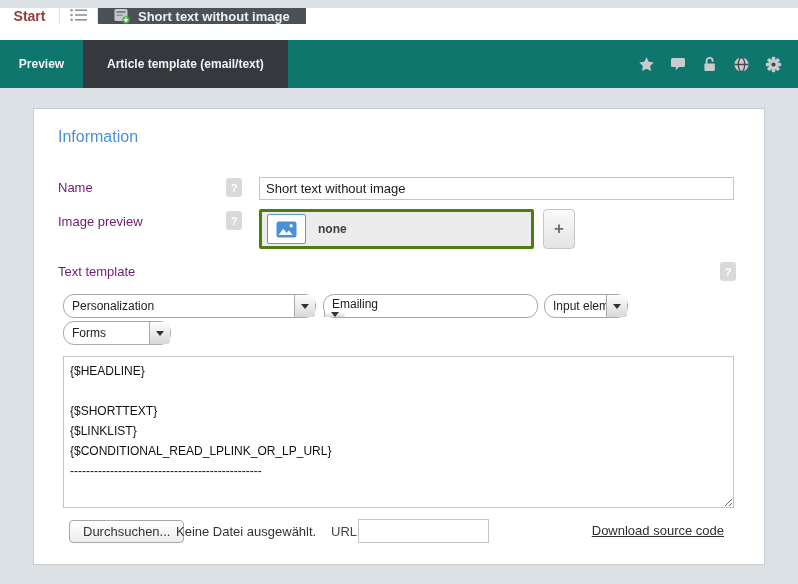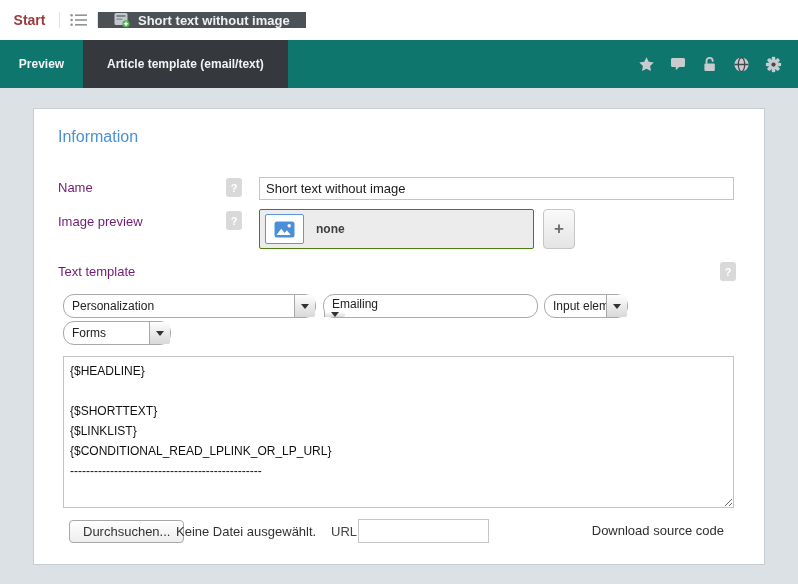--- a/index.html
+++ b/index.html
@@ -1,20 +1,20 @@
 <!DOCTYPE html>
 <html><head>
 <meta charset="utf-8">
 <style>
   * { margin:0; padding:0; box-sizing:border-box; }
   html,body { width:798px; height:584px; overflow:hidden; }
   body { font-family:"Liberation Sans", sans-serif; position:relative; background:#dce1e5; }
 
   
-  .tabbar { position:absolute; top:0; left:0; width:798px; height:40px; background:#fff; display:flex; align-items:center; }
+  .tabbar { position:absolute; top:8px; left:0; width:798px; height:40px; background:#fff; display:flex; align-items:flex-start; }
   .tab-start { width:60px; border-right:1px solid #e2e2e2; display:flex; align-items:center; justify-content:center;
                color:#9c3b3b; font-size:14px; font-weight:600; cursor:pointer; }
   .tab-list { width:38px; border-right:1px solid #e2e2e2; display:flex; align-items:center; justify-content:center; cursor:pointer; }
   .tab-active { background:#4c5156; color:#eef0f1; display:flex; align-items:center; gap:8px;
                 padding:0 16px; font-size:13px; font-weight:600; cursor:pointer; }
 
   
   .toolbar { position:absolute; top:40px; left:0; width:798px; height:48px; background:#0f766e; display:flex; align-items:stretch; }
   .tb-tab { display:flex; align-items:center; justify-content:center; color:#f2f3f4; font-size:12px; font-weight:700; cursor:pointer; }
   .tb-preview { width:83px; }
@@ -29,21 +29,21 @@
   .panel-heading { position:absolute; left:24px; top:19px; font-size:16px; font-weight:400; color:#4a90d9; }
 
   .field-label { position:absolute; font-size:13px; color:#701a75; }
   .help-icon { position:absolute; width:16px; height:19px; background:#d9d9d9; border-radius:3px; color:#fff;
                font-size:11px; font-weight:700; display:flex; align-items:center; justify-content:center; }
 
   .name-input { position:absolute; left:225px; top:68px; width:475px; height:23px; border:1px solid #c4c4c4;
                 font-family:inherit; font-size:13px; padding:0 6px; color:#1b1b1b; }
 
   .img-box { position:absolute; left:225px; top:100px; width:275px; height:40px; background:#ececec;
-             border:1px solid #4d7c0f; border-radius:2px; display:flex; align-items:center; cursor:pointer; }
+             border:3px solid #4d7c0f; border-radius:2px; display:flex; align-items:center; cursor:pointer; }
   .img-thumb { width:39px; height:30px; background:#fff; border:1px solid #5b9bd5; border-radius:2px;
                margin-left:5px; display:flex; align-items:center; justify-content:center; }
   .img-none { font-size:12px; font-weight:700; color:#3f3f3f; margin-left:12px; }
   .add-btn { position:absolute; left:509px; top:100px; width:32px; height:40px; border:1px solid #c6c6c6; border-radius:4px;
              background:linear-gradient(#fafafa,#e4e4e4); color:#6e6e6e; font-size:17px; font-weight:700;
              display:flex; align-items:center; justify-content:center; cursor:pointer; }
 
   .dropdown { position:absolute; height:24px; background:#fff; border:1px solid #a9a9a9; border-radius:11px;
               display:flex; align-items:stretch; cursor:pointer; }
   .dd-label { flex:1; display:flex; align-items:center; padding:0 8px; font-size:12px; color:#222; white-space:nowrap; overflow:hidden; }
@@ -59,21 +59,21 @@
                        font-family:"Liberation Sans", sans-serif; font-size:12px; line-height:20px; padding:4px 6px;
                        color:#111; resize:both; }
 
   .browse-btn { position:absolute; left:35px; top:411px; height:23px; padding:0 13px; border:1px solid #a8a8a8;
                 border-radius:4px; background:linear-gradient(#ffffff,#ededed); font-family:inherit;
                 font-size:13px; color:#333; cursor:pointer; }
   .no-file { position:absolute; left:142px; top:415px; font-size:13px; color:#333; }
   .url-label { position:absolute; left:297px; top:415px; font-size:13px; color:#444; }
   .url-input { position:absolute; left:324px; top:410px; width:131px; height:24px; border:1px solid #c6c6c6;
                font-family:inherit; font-size:13px; padding:0 5px; }
-  .dl-link { position:absolute; right:40px; top:414px; font-size:13px; color:#2f2f2f; cursor:pointer; }
+  .dl-link { position:absolute; right:40px; top:414px; font-size:13px; color:#2f2f2f; text-decoration:underline; cursor:pointer; }
 </style>
 </head>
 <body>
 
 <div class="tabbar">
   <div class="tab-start">
     <span>Start</span>
   </div>
   <div class="tab-list">
     <svg width="18" height="14" viewBox="0 0 18 14">

